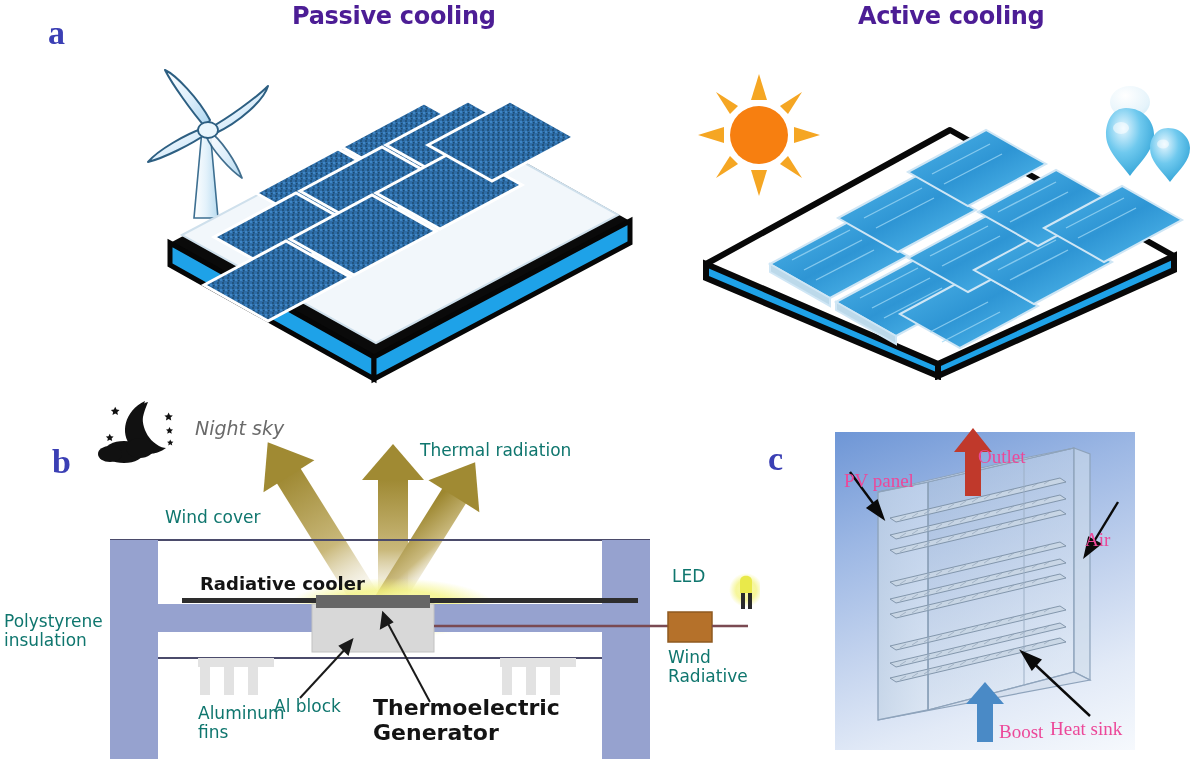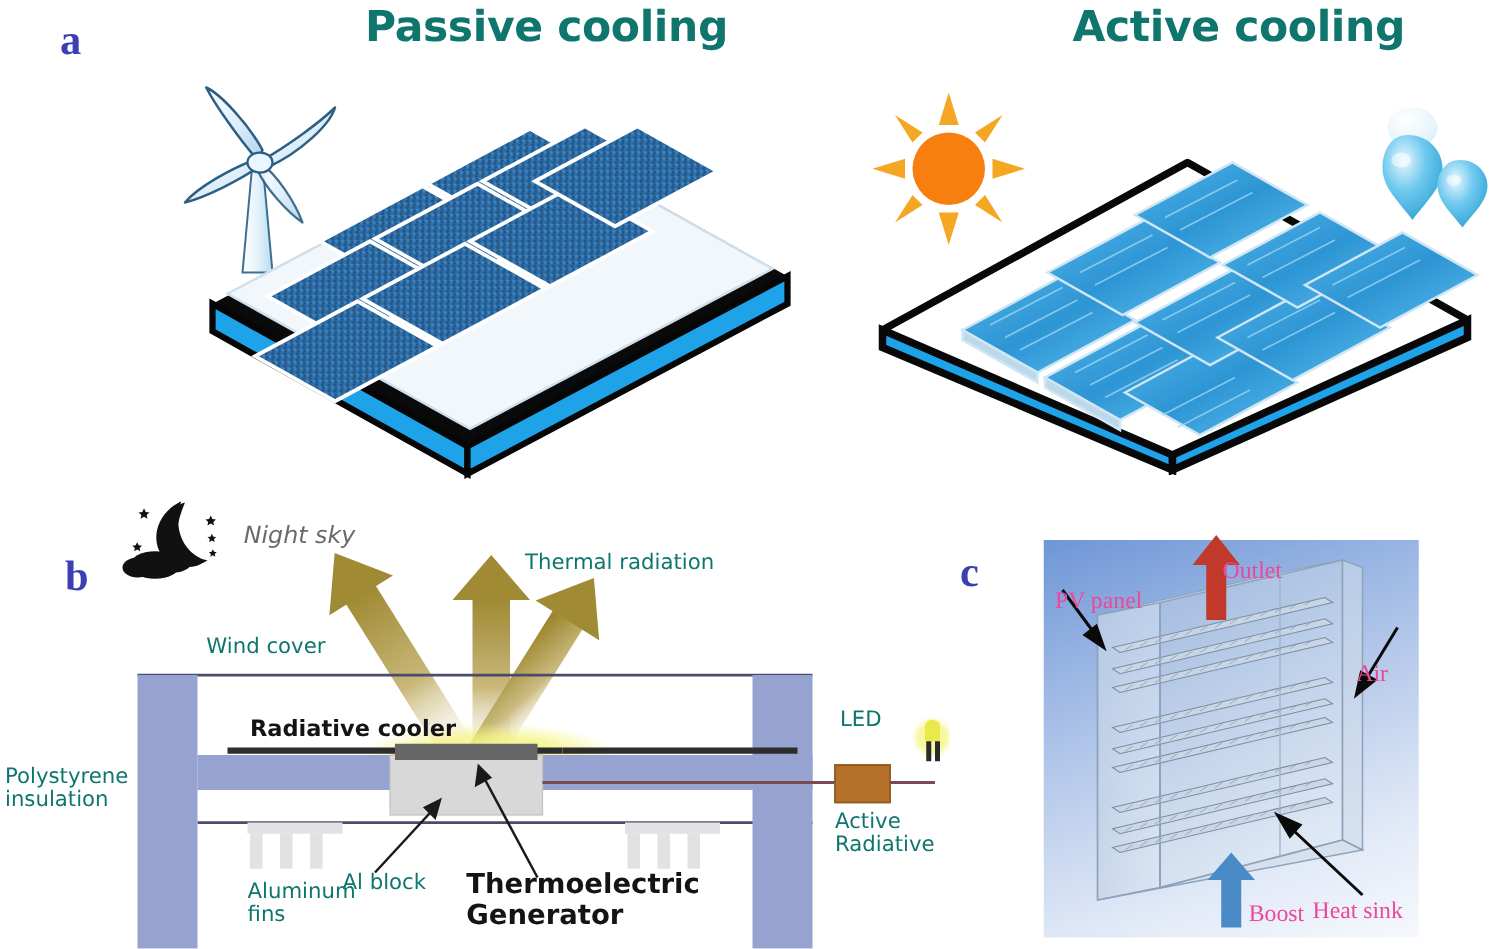--- a/index.html
+++ b/index.html
@@ -11,21 +11,21 @@
   .fig{position:absolute;inset:0;}
 
   
   .abs{position:absolute;}
   .panel-letter{
     font-family:"Liberation Serif", serif;
     font-weight:bold;font-size:34px;color:#3b3fb4;line-height:1;
   }
   .title{
     font-family:"DejaVu Sans", sans-serif;
-    font-weight:bold;font-size:34px;color:#0f766e;letter-spacing:-0.3px;
+    font-weight:bold;font-size:24px;color:#4c1d95;letter-spacing:-0.3px;
     white-space:nowrap;
   }
   .lbl{
     font-family:"DejaVu Sans", sans-serif;
     font-size:17px;color:#0f766e;white-space:nowrap;line-height:1.12;
   }
   .lbl.b{font-weight:bold;color:#141414;}
   .lbl.ital{font-style:italic;color:#6a6a6a;font-size:19px;}
   .lbl-serif{
     font-family:"Liberation Serif", serif;
@@ -350,21 +350,21 @@
     <div class="abs lbl nosel" style="left:274px;top:307px;">Al block</div>
 
     <div class="abs lbl b nosel" style="left:373px;top:306px;font-size:22px;">
       <div>Thermoelectric</div>
       <div>Generator</div>
     </div>
 
     <div class="abs lbl nosel" style="left:672px;top:177px;">LED</div>
 
     <div class="abs lbl nosel" style="left:668px;top:258px;">
-      <div>Active</div>
+      <div>Wind</div>
       <div>Radiative</div>
     </div>
   </div>
 
   <div id="panel-c">
 
     <div class="abs panel-letter nosel" style="left:8px;top:52px;">c</div>
 
     <div class="cbox"></div>
 

